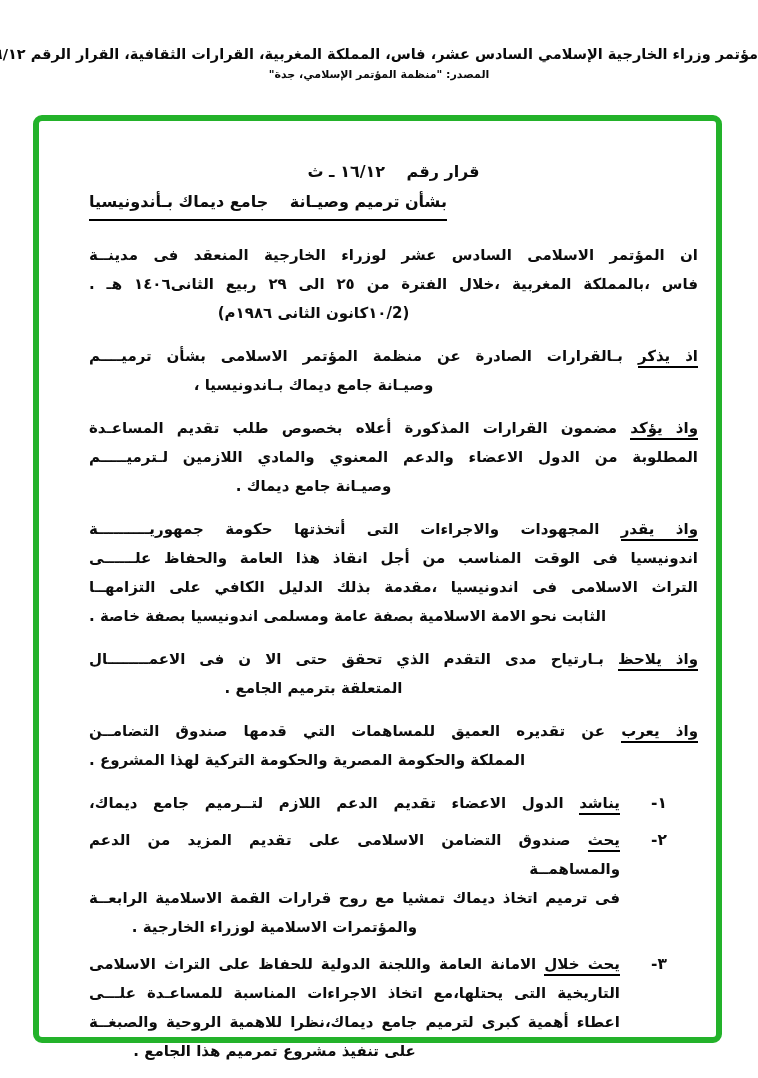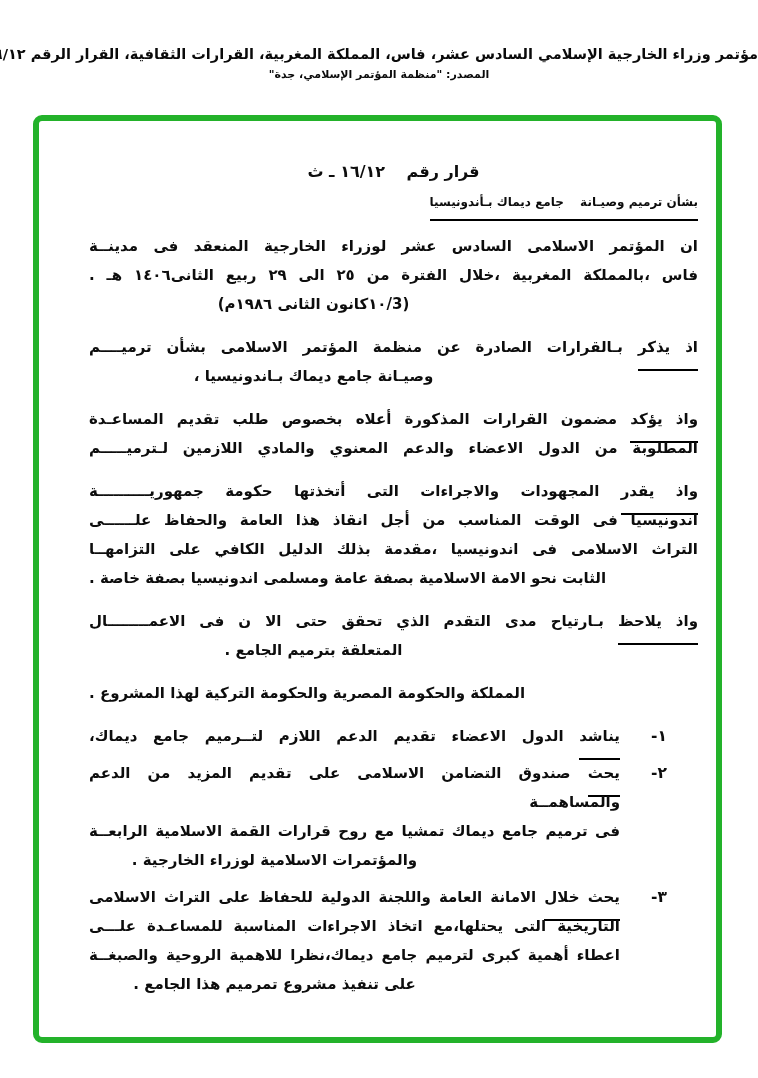--- a/index.html
+++ b/index.html
@@ -9,87 +9,89 @@
   }
   .header{direction:rtl;text-align:center;padding-top:46px;}
   .header-line{font-size:14.5px;font-weight:700;white-space:nowrap;letter-spacing:0;color:#0a0a0a;}
   .source-line{font-size:11px;font-weight:700;margin-top:6px;color:#0a0a0a;}
   .frame{
     position:absolute;left:33px;top:115px;width:689px;height:928px;box-sizing:border-box;
     border:6px solid #23b22a;border-radius:9px;
     padding:36px 18px 0 50px;direction:rtl;
   }
   .doc-title{ text-align:center;font-size:16px;font-weight:700;line-height:30px;}
-  .doc-subtitle{text-align:right;font-size:12px;font-weight:700;line-height:30px;margin-bottom:11px;}
+  .doc-subtitle{text-align:left;font-size:16px;font-weight:700;line-height:30px;margin-bottom:20px;}
   .doc-subtitle .ul{display:inline-block;border-bottom:2px solid #000;padding-bottom:2px;}
   .line{
     font-size:15px;font-weight:700;line-height:29px;direction:rtl;
     text-align:justify;text-align-last:justify;
   }
   .line.c{text-align:center;text-align-last:center;transform:translateX(-80px);}
   .line.l{text-align:right;text-align-last:left;}
   .para{margin-bottom:14px;}
   .item{display:flex;margin-bottom:8px;}
   .item-num{width:78px;flex:0 0 78px;text-align:center;font-size:15.5px;font-weight:700;line-height:29px;}
   .item-text{flex:1;min-width:0;}
-  .u{border-bottom:2px solid #000;padding-bottom:13px;}
+  .u{border-bottom:2px solid #000;padding-bottom:1px;}
 </style>
 </head>
 <body>
 
 <div id="page">
 
   <div class="header">
     <div class="header-line">مؤتمر وزراء الخارجية الإسلامي السادس عشر، فاس، المملكة المغربية، القرارات الثقافية، القرار الرقم ١٦/١٢-ث</div>
     <div class="source-line">المصدر:  "منظمة المؤتمر الإسلامي، جدة"</div>
   </div>
 
   <div class="frame">
     <div class="doc-title">قرار رقم  ١٦/١٢ ـ ث</div>
     <div class="doc-subtitle">
       <span class="ul">بشأن ترميم وصيـانة  جامع ديماك بـأندونيسيا</span>
     </div>
     <div id="doc-body">
         <div class="para">
           <div class="line j">ان المؤتمر الاسلامى السادس عشر لوزراء الخارجية المنعقد فى مدينــة</div>
           <div class="line j">فاس ،بالمملكة المغربية ،خلال الفترة من ٢٥ الى ٢٩ ربيع الثانى١٤٠٦ هـ .</div>
-          <div class="line c">(3/١٠كانون الثانى ١٩٨٦م)</div>
+          <div class="line c">(2/١٠كانون الثانى ١٩٨٦م)</div>
         </div>
         <div class="para">
           <div class="line j"><span class="u">اذ يذكر</span> بـالقرارات الصادرة عن منظمة المؤتمر الاسلامى بشأن ترميــــم</div>
           <div class="line c">وصيـانة جامع ديماك بـاندونيسيا ،</div>
         </div>
         <div class="para">
           <div class="line j"><span class="u">واذ يؤكد</span> مضمون القرارات المذكورة أعلاه بخصوص طلب تقديم المساعـدة</div>
           <div class="line j">المطلوبة من الدول الاعضاء والدعم المعنوي والمادي اللازمين لـترميـــــم</div>
+          <div class="line c">وصيـانة جامع ديماك .</div>
         </div>
         <div class="para">
           <div class="line j"><span class="u">واذ يقدر</span> المجهودات والاجراءات التى أتخذتها حكومة جمهوريــــــــــة</div>
           <div class="line j">اندونيسيا فى الوقت المناسب من أجل انقاذ هذا العامة والحفاظ علــــــى</div>
           <div class="line j">التراث الاسلامى فى اندونيسيا ،مقدمة بذلك الدليل الكافي على التزامهــا</div>
           <div class="line l">الثابت نحو الامة الاسلامية بصفة عامة ومسلمى اندونيسيا بصفة خاصة .</div>
         </div>
         <div class="para">
           <div class="line j"><span class="u">واذ يلاحظ</span> بـارتياح مدى التقدم الذي تحقق حتى الا ن فى الاعمــــــــال</div>
           <div class="line c">المتعلقة بترميم الجامع .</div>
         </div>
         <div class="para">
+          <div class="line j"><span class="u">واذ يعرب</span> عن تقديره العميق للمساهمات التي قدمها صندوق التضامــن</div>
           <div class="line l">المملكة والحكومة المصرية  والحكومة التركية لهذا المشروع .</div>
         </div>
         <div class="item">
           <div class="item-num">١-</div>
           <div class="item-text">
             <div class="line j"><span class="u">يناشد</span> الدول الاعضاء تقديم الدعم اللازم لتــرميم جامع ديماك،</div>
           </div>
         </div>
         <div class="item">
           <div class="item-num">٢-</div>
           <div class="item-text">
             <div class="line j"><span class="u">يحث</span> صندوق التضامن الاسلامى على تقديم المزيد من الدعم والمساهمــة</div>
-            <div class="line j">فى ترميم جامع ديماك تمشيا مع روح قرارات القمة الاسلامية الرابعــة</div>
+            <div class="line j">فى ترميم اتخاذ ديماك تمشيا مع روح قرارات القمة الاسلامية الرابعــة</div>
             <div class="line c">والمؤتمرات الاسلامية لوزراء الخارجية .</div>
           </div>
         </div>
         <div class="item">
           <div class="item-num">٣-</div>
           <div class="item-text">
             <div class="line j"><span class="u">يحث خلال</span> الامانة العامة واللجنة الدولية للحفاظ على التراث الاسلامى</div>
             <div class="line j">التاريخية التى يحتلها،مع اتخاذ الاجراءات المناسبة للمساعـدة علـــى</div>
             <div class="line j">اعطاء أهمية كبرى لترميم جامع ديماك،نظرا للاهمية الروحية والصبغــة</div>
             <div class="line c">على تنفيذ مشروع تمرميم هذا الجامع .</div>

